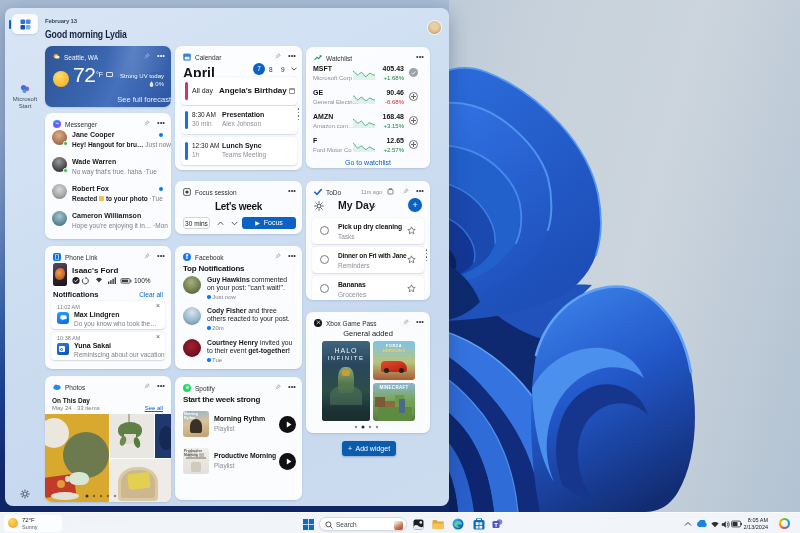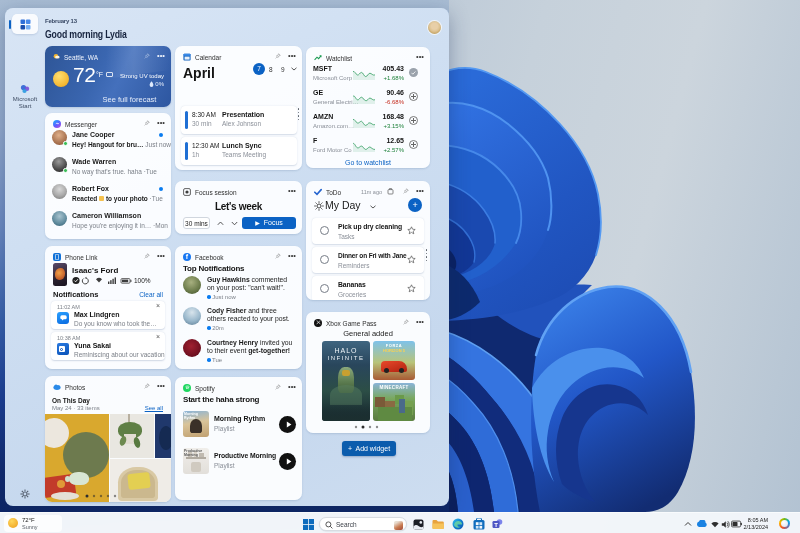--- a/index.html
+++ b/index.html
@@ -135,21 +135,21 @@
       <span class="dd" style="color:#eef3fc;">•••</span>
     </div>
     <div class="abs" style="left:8px;top:25px;width:16px;height:16px;border-radius:50%;background:radial-gradient(circle at 38% 32%,#ffdf70,#f3b32b 75%,#e8a01f);"></div>
     <div class="abs" style="left:28px;top:17px;font-size:21px;color:#fff;letter-spacing:-0.5px;">72</div>
     <div class="abs" style="left:51px;top:25px;font-size:7px;color:#fff;">°F</div>
     <div class="abs" style="left:61px;top:26px;width:7px;height:5px;border:0.8px solid rgba(255,255,255,0.8);border-radius:1px;"></div>
     <div class="abs" style="right:7px;top:27px;font-size:6px;color:#fff;text-align:right;">Strong UV today</div>
     <div class="abs" style="right:7px;top:35px;font-size:6px;color:#e4ecfa;text-align:right;"><svg width="5" height="6" viewBox="0 0 5 6" style="vertical-align:-1px;">
           <path d="M2.5 0.3 C 3.6 1.8 4.4 3 4.4 4 A 1.9 1.9 0 0 1 0.6 4 C 0.6 3 1.4 1.8 2.5 0.3 Z" fill="#dfeafc"></path>
         </svg> 0%</div>
-    <div class="abs" style="left:0;right:0;top:49px;text-align:center;font-size:7.5px;color:#e4ecfa;margin-left:43px;">See full forecast</div>
+    <div class="abs" style="left:0;right:0;top:49px;text-align:right;font-size:7.5px;color:#e4ecfa;margin-left:43px;">See full forecast</div>
   </div>
 
   <div class="card" style="left:45px;top:113px;width:126px;height:126px;">
     <div class="hdr">
       <span class="ic" style="border-radius:50%;background:linear-gradient(145deg,#19b3ff,#5b5bff 55%,#c94fd8);"></span>
       <svg class="abs" style="left:1.5px;top:2px;" width="5" height="5" viewBox="0 0 5 5">
           <path d="M0.4 3.2 L2 1.4 L2.9 2.4 L4.6 1.6 L3 3.5 L2.1 2.5 Z" fill="#fff"></path>
         </svg>
       <span class="t">Messenger</span>
       <svg class="pin pinsvg" viewBox="0 0 6 6">
@@ -309,20 +309,25 @@
         </svg>
       <span class="dd">•••</span>
     </div>
     <div class="abs" style="left:8px;top:19px;font-size:14px;font-weight:bold;color:#141414;">April</div>
     <div class="abs" style="left:78px;top:17px;width:12px;height:12px;border-radius:50%;background:#0b62c4;color:#fff;font-size:6.5px;text-align:center;line-height:12px;">7</div>
     <div class="abs" style="left:94px;top:20px;font-size:6.5px;color:#333;">8</div>
     <div class="abs" style="left:106px;top:20px;font-size:6.5px;color:#333;">9</div>
     <svg class="abs" style="left:116px;top:21px;" width="6" height="4" viewBox="0 0 6 4">
         <path d="M0.5 0.8 L3 3 L5.5 0.8" fill="none" stroke="#444" stroke-width="0.9"></path>
       </svg>
+    <div class="abs" style="left:6px;top:31px;width:116px;height:28px;background:#fff;border-radius:4px;box-shadow:0 0.5px 1.5px rgba(40,70,120,0.18);">
+      <div class="abs" style="left:4px;top:5px;width:2.5px;height:18px;border-radius:2px;background:#d13468;"></div>
+      <div class="abs" style="left:11px;top:10px;font-size:7px;color:#222;">All day</div>
+      <div class="abs" style="left:38px;top:9px;font-size:8px;font-weight:bold;color:#141414;white-space:nowrap;">Angela's Birthday <span style="display:inline-block;width:6px;height:6px;border:0.8px solid #999;border-top:2px solid #999;border-radius:1px;vertical-align:-0.5px;"></span></div>
+    </div>
     <div class="abs" style="left:6px;top:60px;width:116px;height:28px;background:#fff;border-radius:4px;box-shadow:0 0.5px 1.5px rgba(40,70,120,0.18);">
       <div class="abs" style="left:4px;top:5px;width:2.5px;height:18px;border-radius:2px;background:#1f6fd4;"></div>
       <div class="abs" style="left:11px;top:5px;font-size:6.5px;color:#222;">8:30 AM</div>
       <div class="abs" style="left:11px;top:14px;font-size:6.5px;color:#8a8f98;">30 min</div>
       <div class="abs" style="left:41px;top:5px;font-size:7px;font-weight:bold;color:#141414;">Presentation</div>
       <div class="abs" style="left:41px;top:14px;font-size:6.5px;color:#8a8f98;">Alex Johnson</div>
     </div>
     <div class="vdots" style="right:2.5px;top:62px;">
         <i></i>
         <i></i>
@@ -391,21 +396,21 @@
             <path d="M1 3.6 C 2 3.3 2.9 3.4 3.7 3.8"></path>
           </g>
         </svg>
       <span class="t">Spotify</span>
       <svg class="pin pinsvg" viewBox="0 0 6 6">
           <path d="M3.6 0.7 L5.3 2.4 L3.9 2.9 L3 4.6 L1.4 3 L3.1 2.1 Z" fill="none" stroke="#555" stroke-width="0.7"></path>
           <line x1="1.8" y1="4.2" x2="0.6" y2="5.4" stroke="#555" stroke-width="0.7"></line>
         </svg>
       <span class="dd">•••</span>
     </div>
-    <div class="abs" style="left:8px;top:18px;font-size:8px;font-weight:bold;color:#141414;letter-spacing:-0.2px;">Start the haha strong</div>
+    <div class="abs" style="left:8px;top:18px;font-size:8px;font-weight:bold;color:#141414;letter-spacing:-0.2px;">Start the week strong</div>
     <div class="abs" style="left:8px;top:34px;width:26px;height:26px;border-radius:3px;background:linear-gradient(170deg,#8ab4d8 0%,#d9c49a 45%,#c0a070 100%);overflow:hidden;">
       <div class="abs" style="left:7px;top:8px;width:12px;height:14px;border-radius:50% 50% 20% 20%;background:#3a3028;"></div>
       <div class="abs" style="left:1px;top:1px;font-size:3.5px;color:#fff;font-weight:bold;">Morning Rythm</div>
     </div>
     <div class="abs" style="left:39px;top:38px;font-size:7px;font-weight:bold;color:#141414;">Morning Rythm</div>
     <div class="abs" style="left:39px;top:48px;font-size:6.5px;color:#8a8f98;">Playlist</div>
     <div class="abs" style="left:104px;top:39px;width:17px;height:17px;border-radius:50%;background:#111;"></div>
     <svg class="abs" style="left:110.5px;top:44px;" width="6" height="7" viewBox="0 0 6 7">
         <path d="M0.8 0.6 L5.4 3.5 L0.8 6.4 Z" fill="#fff"></path>
       </svg>
@@ -508,21 +513,21 @@
           <line x1="5" y1="0.3" x2="5" y2="1.8"></line>
           <line x1="5" y1="8.2" x2="5" y2="9.7"></line>
           <line x1="0.3" y1="5" x2="1.8" y2="5"></line>
           <line x1="8.2" y1="5" x2="9.7" y2="5"></line>
           <line x1="1.6" y1="1.6" x2="2.7" y2="2.7"></line>
           <line x1="7.3" y1="7.3" x2="8.4" y2="8.4"></line>
           <line x1="7.3" y1="2.7" x2="8.4" y2="1.6"></line>
           <line x1="1.6" y1="8.4" x2="2.7" y2="7.3"></line>
         </g>
       </svg>
-    <div class="abs" style="left:19px;top:18px;font-size:10.5px;font-weight:normal;color:#1a1a1a;">My Day</div>
+    <div class="abs" style="left:32px;top:18px;font-size:10.5px;font-weight:bold;color:#1a1a1a;">My Day</div>
     <svg class="abs" style="left:64px;top:24px;" width="6" height="4" viewBox="0 0 6 4">
         <path d="M0.5 0.8 L3 3 L5.5 0.8" fill="none" stroke="#444" stroke-width="0.9"></path>
       </svg>
     <div class="abs" style="right:8px;top:17px;width:14px;height:14px;border-radius:50%;background:#0b62c4;"></div>
     <div class="abs" style="right:12.2px;top:18.5px;color:#fff;font-size:9px;">+</div>
     <div class="abs" style="left:6px;top:37px;width:112px;height:26px;background:#fff;border-radius:4px;box-shadow:0 0.5px 1.5px rgba(40,70,120,0.18);">
       <div class="abs" style="left:8px;top:8px;width:9px;height:9px;border-radius:50%;border:0.9px solid #767c86;"></div>
       <div class="abs" style="left:26px;top:5px;font-size:6.8px;font-weight:bold;color:#141414;letter-spacing:-0.1px;">Pick up dry cleaning</div>
       <div class="abs" style="left:26px;top:15px;font-size:6.5px;color:#8a8f98;">Tasks</div>
       <svg class="abs" style="right:8px;top:8px;" width="9" height="9" viewBox="0 0 9 9">

